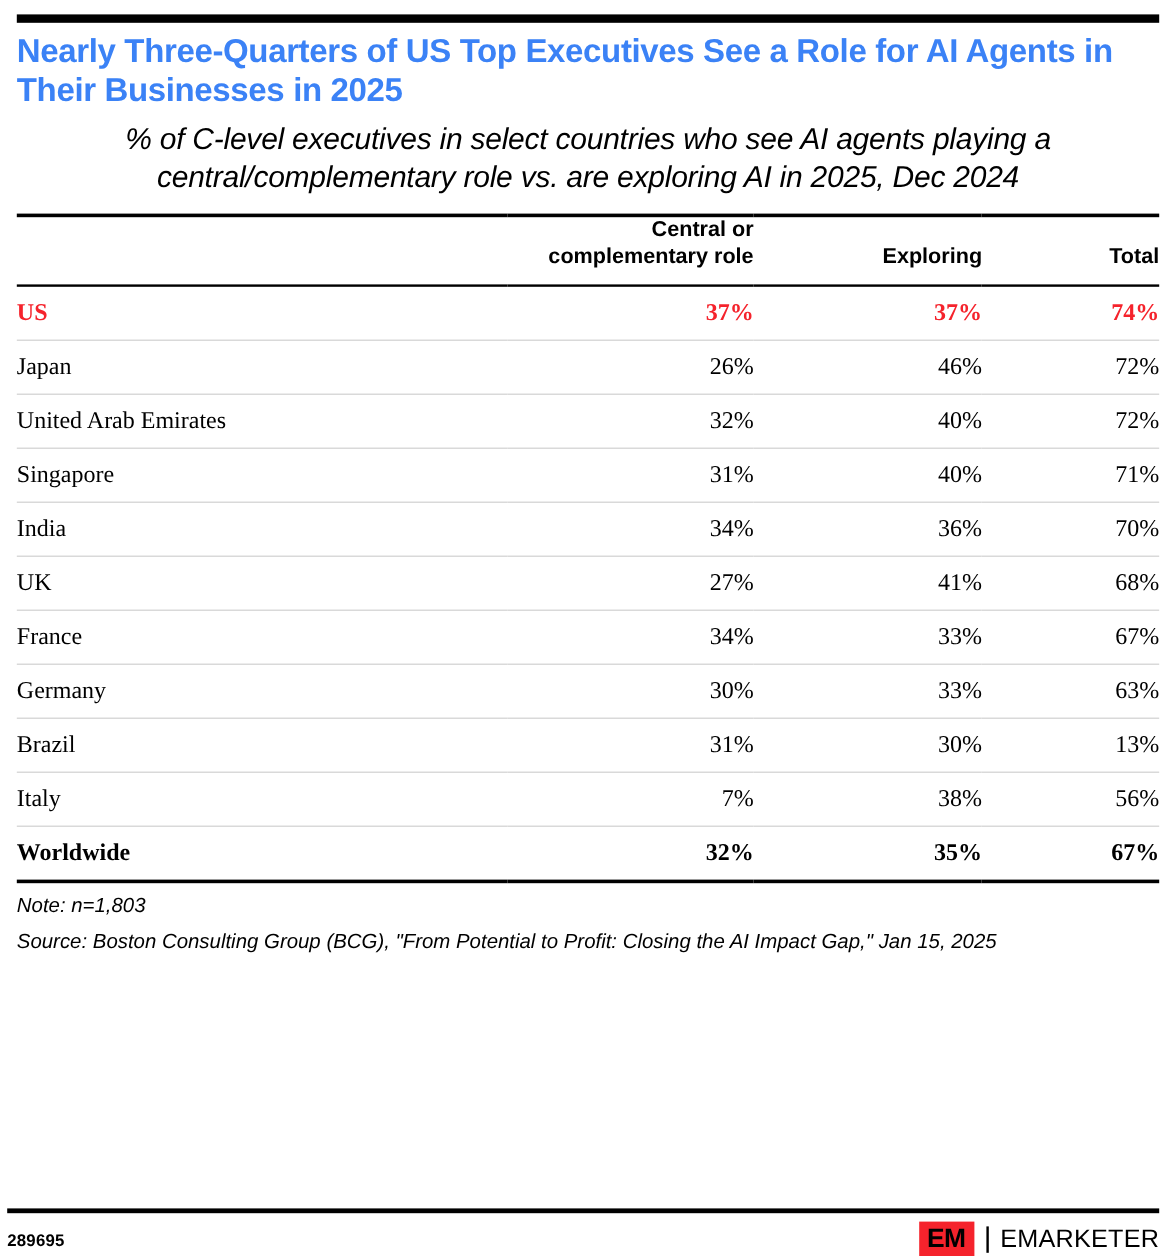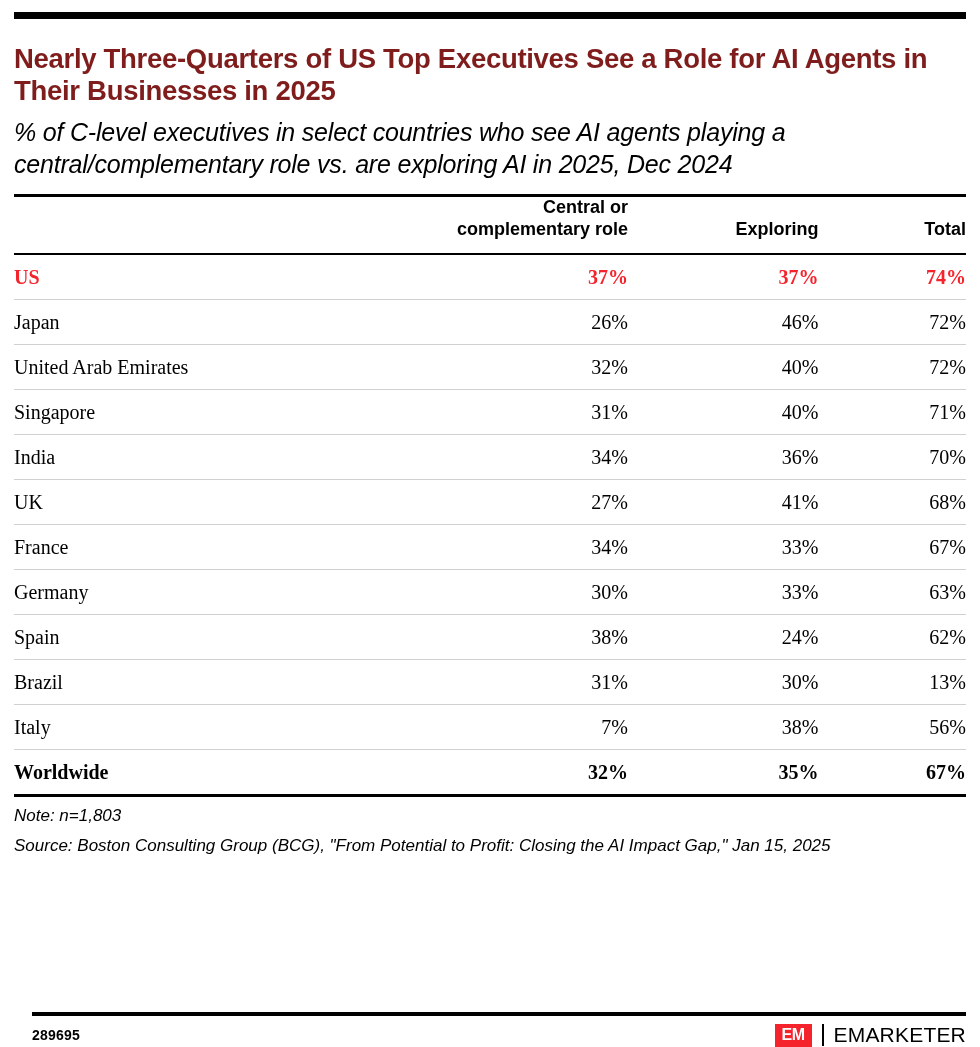--- a/index.html
+++ b/index.html
@@ -20,33 +20,34 @@
     height: 1047px;
     padding: 0 14px;
     position: relative;
   }
   .top-rule {
     height: 7px;
     background: #000000;
     margin: 12px 0 0 0;
   }
   .title {
-    color: #7f1d1d;
+    color: #3b82f6;
     font-size: 27.5px;
     font-weight: bold;
     line-height: 1.16;
     letter-spacing: -0.3px;
-    margin: 24px 0 0 0;
+    margin: 8px 0 0 0;
   }
   .subtitle {
     font-size: 25px;
     font-style: italic;
     line-height: 1.28;
     margin: 9px 0 0 0;
     letter-spacing: -0.2px;
+    text-align: center;
   }
   table.data {
     width: 100%;
     border-collapse: collapse;
     margin-top: 14px;
     table-layout: fixed;
   }
   table.data col.c-country { width: 43%; }
   table.data col.c-central { width: 21.5%; }
   table.data col.c-explore { width: 20%; }
@@ -82,21 +83,21 @@
     border-top: 1px solid #d0d0d0;
   }
   .notes {
     font-size: 17px;
     font-style: italic;
     line-height: 1.34;
     margin-top: 8px;
   }
   .footer {
     position: absolute;
-    left: 32px;
+    left: 6px;
     right: 14px;
     bottom: 12px;
   }
   .footer-rule {
     height: 4px;
     background: #000;
     margin-bottom: 7px;
   }
   .footer-row {
     display: flex;
@@ -108,23 +109,23 @@
     font-weight: bold;
     letter-spacing: 0.2px;
   }
   .brand {
     display: flex;
     align-items: center;
     gap: 10px;
   }
   .em-mark {
     background: #f5232c;
-    color: #ffffff;
-    font-weight: bold;
-    font-size: 16px;
+    color: #000000;
+    font-weight: bold;
+    font-size: 22px;
     padding: 3px 7px 4px 7px;
     letter-spacing: -0.5px;
     line-height: 1;
   }
   .brand-divider {
     width: 2px;
     height: 22px;
     background: #000;
   }
   .brand-name {
@@ -202,26 +203,20 @@
           <td>33%</td>
           <td>67%</td>
         </tr>
         <tr>
           <td class="country">Germany</td>
           <td>30%</td>
           <td>33%</td>
           <td>63%</td>
         </tr>
         <tr>
-          <td class="country">Spain</td>
-          <td>38%</td>
-          <td>24%</td>
-          <td>62%</td>
-        </tr>
-        <tr>
           <td class="country">Brazil</td>
           <td>31%</td>
           <td>30%</td>
           <td>13%</td>
         </tr>
         <tr>
           <td class="country">Italy</td>
           <td>7%</td>
           <td>38%</td>
           <td>56%</td>

